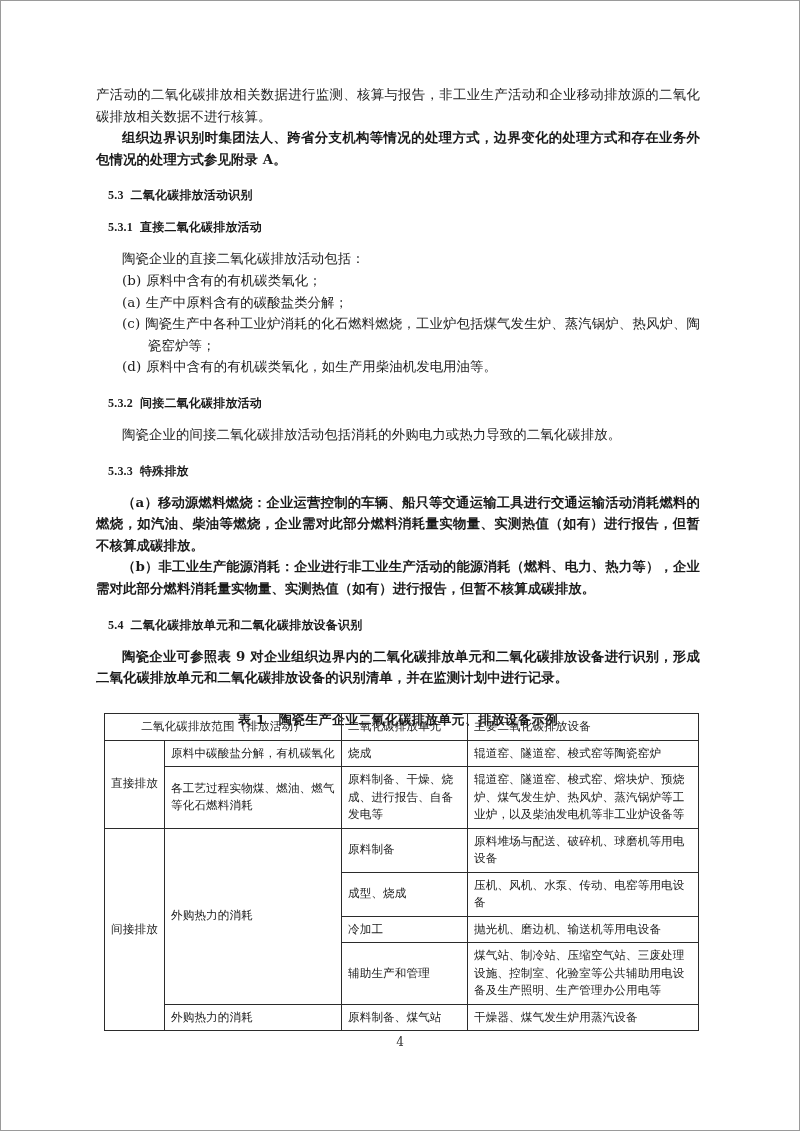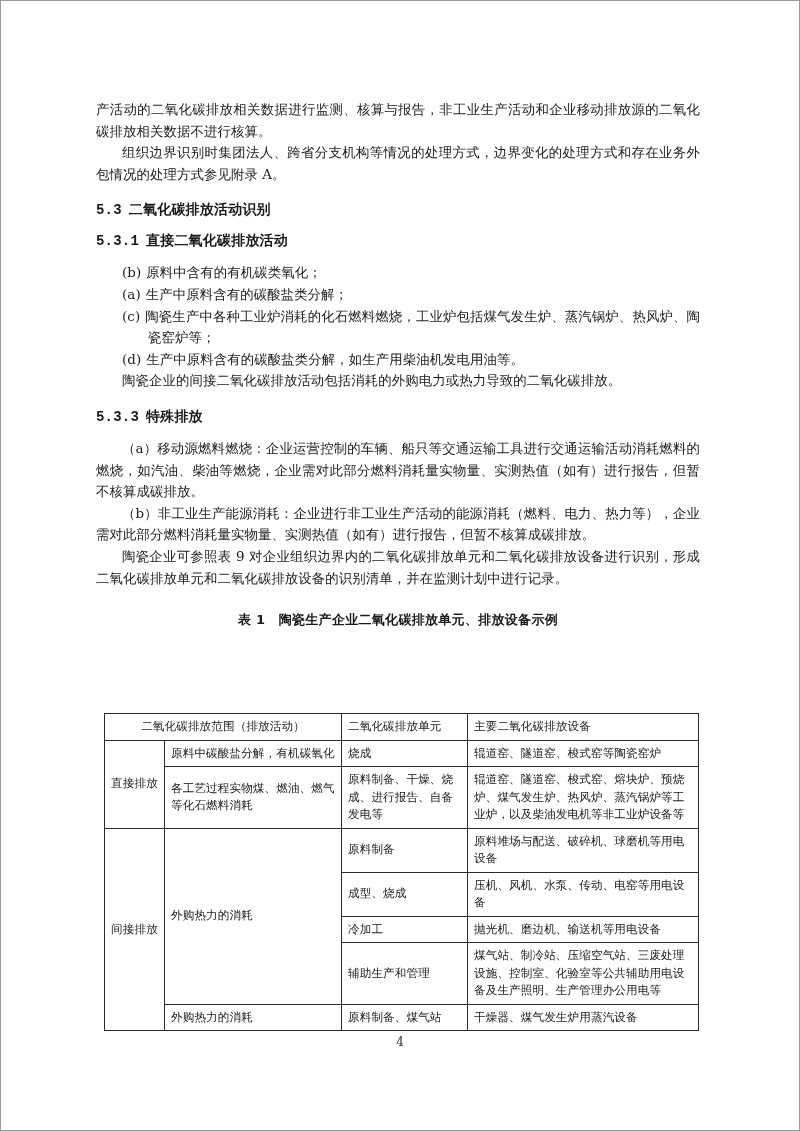--- a/index.html
+++ b/index.html
@@ -18,40 +18,40 @@
   .page {
     position: absolute;
     inset: 0;
     border: 1px solid #9a9a9a;
     box-sizing: border-box;
     background: #ffffff;
   }
   .content {
     position: absolute;
     left: 95px;
-    top: 98px;
+    top: 83px;
     width: 604px;
   }
   p {
     margin: 0;
     font-size: 13.4px;
     line-height: 21.6px;
     text-align: justify;
     text-justify: inter-ideograph;
     letter-spacing: 0.1px;
   }
   .body-para { margin-bottom: 0; }
-  .indent1 { text-indent: 26px; }
+  .indent1 { text-indent: 26px; font-weight: bold; }
   .indent2 { text-indent: 0; padding-left: 26px; }
   .heading {
-    font-family: Liberation Mono, monospace;
+    font-family: Liberation Serif, serif;
     font-weight: bold;
-    font-size: 14px;
+    font-size: 12px;
     line-height: 20px;
-    margin: 0;
+    margin: 12px;
     letter-spacing: 0.2px;
   }
   .h-gap-top { margin-top: 15px; }
   .h-gap-bot { margin-bottom: 11px; }
   .num { margin-right: 7px; }
   .list {
     padding-left: 26px;
     margin: 0;
   }
   .list-item {
@@ -125,38 +125,45 @@
     <p class="body-para indent1">组织边界识别时集团法人、跨省分支机构等情况的处理方式，边界变化的处理方式和存在业务外包情况的处理方式参见附录 A。</p>
 
     <div class="heading h-gap-top h-gap-bot">
       <span class="num">5.3</span><span>二氧化碳排放活动识别</span>
     </div>
 
     <div class="heading h-gap-bot">
       <span class="num">5.3.1</span><span>直接二氧化碳排放活动</span>
     </div>
 
+    <p class="indent2">陶瓷企业的直接二氧化碳排放活动包括：</p>
 
     <div class="list">
       <p class="list-item"><span class="mk">(b)</span><span>原料中含有的有机碳类氧化；</span></p>
       <p class="list-item"><span class="mk">(a)</span><span>生产中原料含有的碳酸盐类分解；</span></p>
       <p class="list-item"><span class="mk">(c)</span><span>陶瓷生产中各种工业炉消耗的化石燃料燃烧，工业炉包括煤气发生炉、蒸汽锅炉、热风炉、陶瓷窑炉等；</span></p>
-      <p class="list-item"><span class="mk">(d)</span><span>生产中原料含有的碳酸盐类分解，如生产用柴油机发电用油等。</span></p>
-    </div>
-
+      <p class="list-item"><span class="mk">(d)</span><span>原料中含有的有机碳类氧化，如生产用柴油机发电用油等。</span></p>
+    </div>
+
+    <div class="heading h-gap-top h-gap-bot">
+      <span class="num">5.3.2</span><span>间接二氧化碳排放活动</span>
+    </div>
 
     <p class="indent2">陶瓷企业的间接二氧化碳排放活动包括消耗的外购电力或热力导致的二氧化碳排放。</p>
 
     <div class="heading h-gap-top h-gap-bot">
       <span class="num">5.3.3</span><span>特殊排放</span>
     </div>
 
     <p class="indent1">（a）移动源燃料燃烧：企业运营控制的车辆、船只等交通运输工具进行交通运输活动消耗燃料的燃烧，如汽油、柴油等燃烧，企业需对此部分燃料消耗量实物量、实测热值（如有）进行报告，但暂不核算成碳排放。</p>
     <p class="indent1">（b）非工业生产能源消耗：企业进行非工业生产活动的能源消耗（燃料、电力、热力等），企业需对此部分燃料消耗量实物量、实测热值（如有）进行报告，但暂不核算成碳排放。</p>
 
+    <div class="heading h-gap-top h-gap-bot">
+      <span class="num">5.4</span><span>二氧化碳排放单元和二氧化碳排放设备识别</span>
+    </div>
 
     <p class="indent1">陶瓷企业可参照表 9 对企业组织边界内的二氧化碳排放单元和二氧化碳排放设备进行识别，形成二氧化碳排放单元和二氧化碳排放设备的识别清单，并在监测计划中进行记录。</p>
 
     <div class="table-caption">表 1　陶瓷生产企业二氧化碳排放单元、排放设备示例</div>
   </div>
 
   <div class="tbl-wrap">
     <table class="emit">
       <colgroup>
         <col class="c1">

